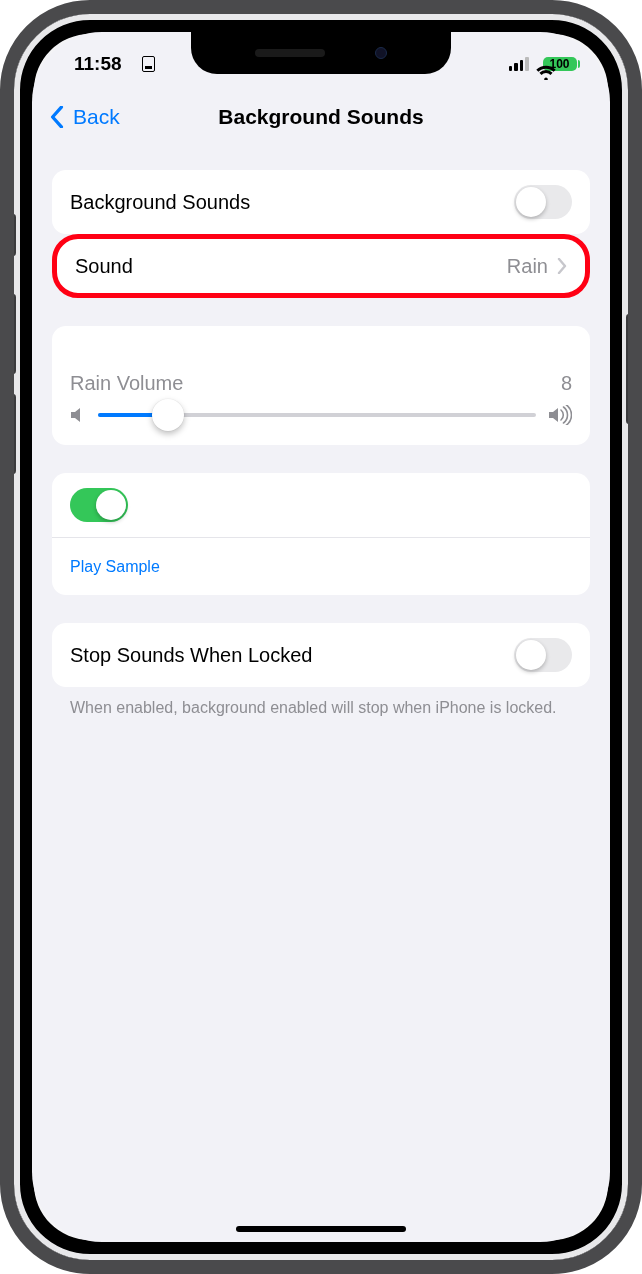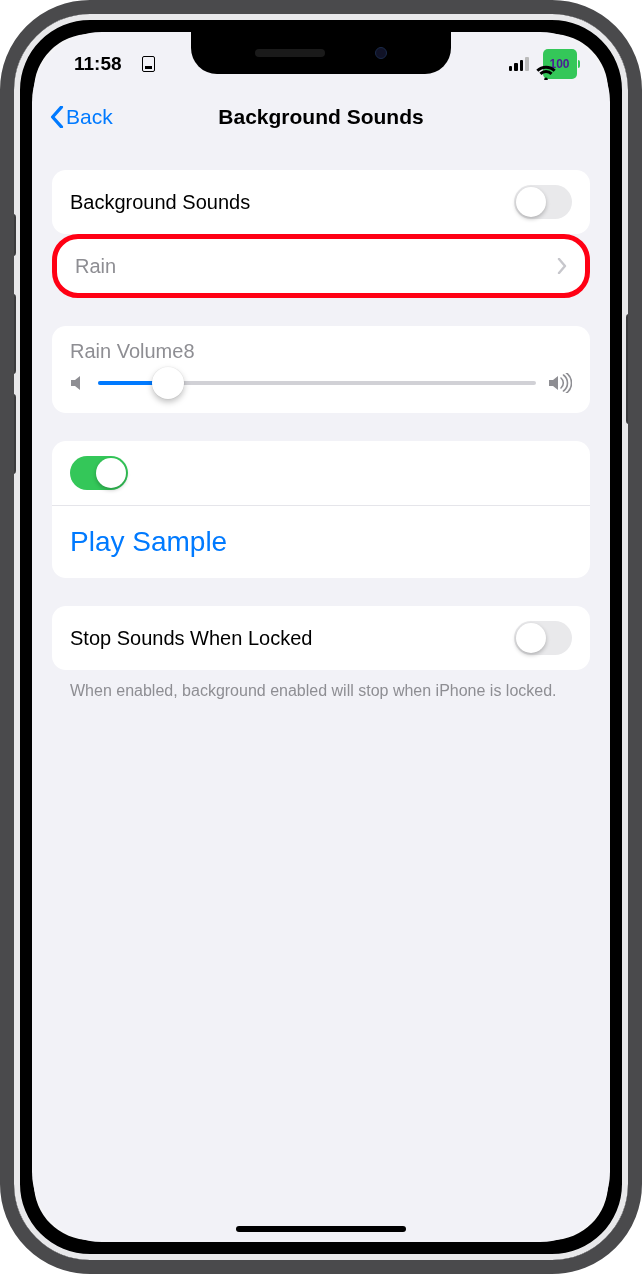--- a/index.html
+++ b/index.html
@@ -49,45 +49,45 @@
   .signal-bars span:nth-child(3){height:11px}
   .signal-bars span:nth-child(4){height:14px; background:#bbb;}
   .wifi {
     width:0;height:0;position:relative;
   }
   .wifi svg { width:20px; height:16px; display:block;}
   .battery {
     display:flex; align-items:center; gap:1px;
   }
   .bat-body {
-    width:34px; height:30px; border-radius:5px; background:#34c759;
-    color:#4c1d95; font-size:12px; font-weight:700; display:flex; align-items:center; justify-content:center;
+    width:34px; height:14px; border-radius:5px; background:#34c759;
+    color:#000000; font-size:12px; font-weight:700; display:flex; align-items:center; justify-content:center;
   }
   .bat-tip { width:2.5px; height:8px; background:#34c759; border-radius:0 2px 2px 0;}
   .nav-bar {
     height:54px; display:flex; align-items:center; justify-content:center; position:relative;
     padding:0 18px;
   }
   .back-btn {
-    position:absolute; left:18px; display:flex; align-items:center; gap:2px;
+    position:absolute; left:18px; display:flex; align-items:center; gap:9px;
     color:#007aff; font-size:21px;
   }
   .nav-title { font-size:21px; font-weight:600; color:#000;}
   .content { padding:0 20px; padding-top:26px; padding-bottom:40px; overflow-y:auto; height:calc(100% - 112px);}
   .group {
     background:#fff; border-radius:14px; overflow:hidden;
   }
   .row {
     display:flex; align-items:center; justify-content:space-between;
     padding:15px 18px; min-height:58px;
     font-size:20px; color:#000;
   }
   .row + .row { border-top:1px solid #e5e5ea;}
   .row .label { flex:1;}
-  .row .value { color:#8e8e93; font-size:20px; margin-right:24px;}
+  .row .value { color:#8e8e93; font-size:20px; margin-right:9px;}
   .chevron svg { width:10px; height:16px; display:block;}
   .footer-text {
     color:#8e8e93; font-size:16px; line-height:1.35;
     padding:10px 18px 0 18px; margin-bottom:28px;
   }
   .highlight {
     border:5px solid #ff0014; border-radius:26px; padding:0;
   }
   .highlight .row { min-height:54px;}
   .toggle {
@@ -95,34 +95,34 @@
   }
   .toggle .knob {
     position:absolute; top:2px; width:30px; height:30px; background:#fff; border-radius:50%;
     box-shadow:0 2px 4px rgba(0,0,0,0.25);
   }
   .toggle.off { background:#e9e9eb;}
   .toggle.off .knob { left:2px;}
   .toggle.on { background:#34c759;}
   .toggle.on .knob { right:2px;}
   .slider-row { flex-direction:column; align-items:stretch; padding:14px 18px 20px;}
-  .slider-head { display:flex; color:#8e8e93; font-size:20px; margin-bottom:10px;}
+  .slider-head { display:flex; justify-content:space-between; color:#8e8e93; font-size:20px; margin-bottom:10px;margin-top:32px;}
   .slider-body { display:flex; align-items:center; gap:12px;}
   .vol-icon { color:#8e8e93; }
   .vol-icon svg { display:block;}
   .track {
     flex:1; height:4px; border-radius:2px; position:relative; background:#d1d1d6;
   }
   .track .fill { position:absolute; left:0; top:0; bottom:0; background:#007aff; border-radius:2px;}
   .track .thumb {
     position:absolute; top:50%; transform:translate(-50%,-50%);
     width:32px; height:32px; background:#fff; border-radius:50%;
     box-shadow:0 3px 6px rgba(0,0,0,0.25), 0 0 0 0.5px rgba(0,0,0,0.05);
   }
-  .link-row { color:#007aff; font-size:28px; padding:20px 18px;}
+  .link-row { color:#007aff; font-size:16px; padding:12px 18px;}
   .spacer { height:28px;}
   .home-indicator {
     position:absolute; bottom:10px; left:50%; transform:translateX(-50%);
     width:170px; height:6px; background:#000; border-radius:3px;
   }
   .side-btn { position:absolute; background:#3b3b3d; border-radius:3px;}
   .sb-left1 { left:-4px; top:200px; width:6px; height:42px;}
   .sb-left2 { left:-4px; top:280px; width:6px; height:80px;}
   .sb-left3 { left:-4px; top:380px; width:6px; height:80px;}
   .sb-right { right:-4px; top:300px; width:6px; height:110px;}
@@ -181,20 +181,21 @@
       <div class="row">
         <span class="label">Background Sounds</span>
         <span class="toggle off">
               <span class="knob"></span>
             </span>
       </div>
     </div>
 
     <div class="group highlight">
       <div class="row">
+        <span class="label">Sound</span>
         <span class="value">Rain</span>
         <span class="chevron">
           <svg viewBox="0 0 10 16">
                 <path d="M2 1l6 7-6 7" stroke="#c7c7cc" stroke-width="2.4" fill="none" stroke-linecap="round" stroke-linejoin="round"></path>
               </svg>
         </span>
       </div>
     </div>
 
     <div class="spacer"></div>

